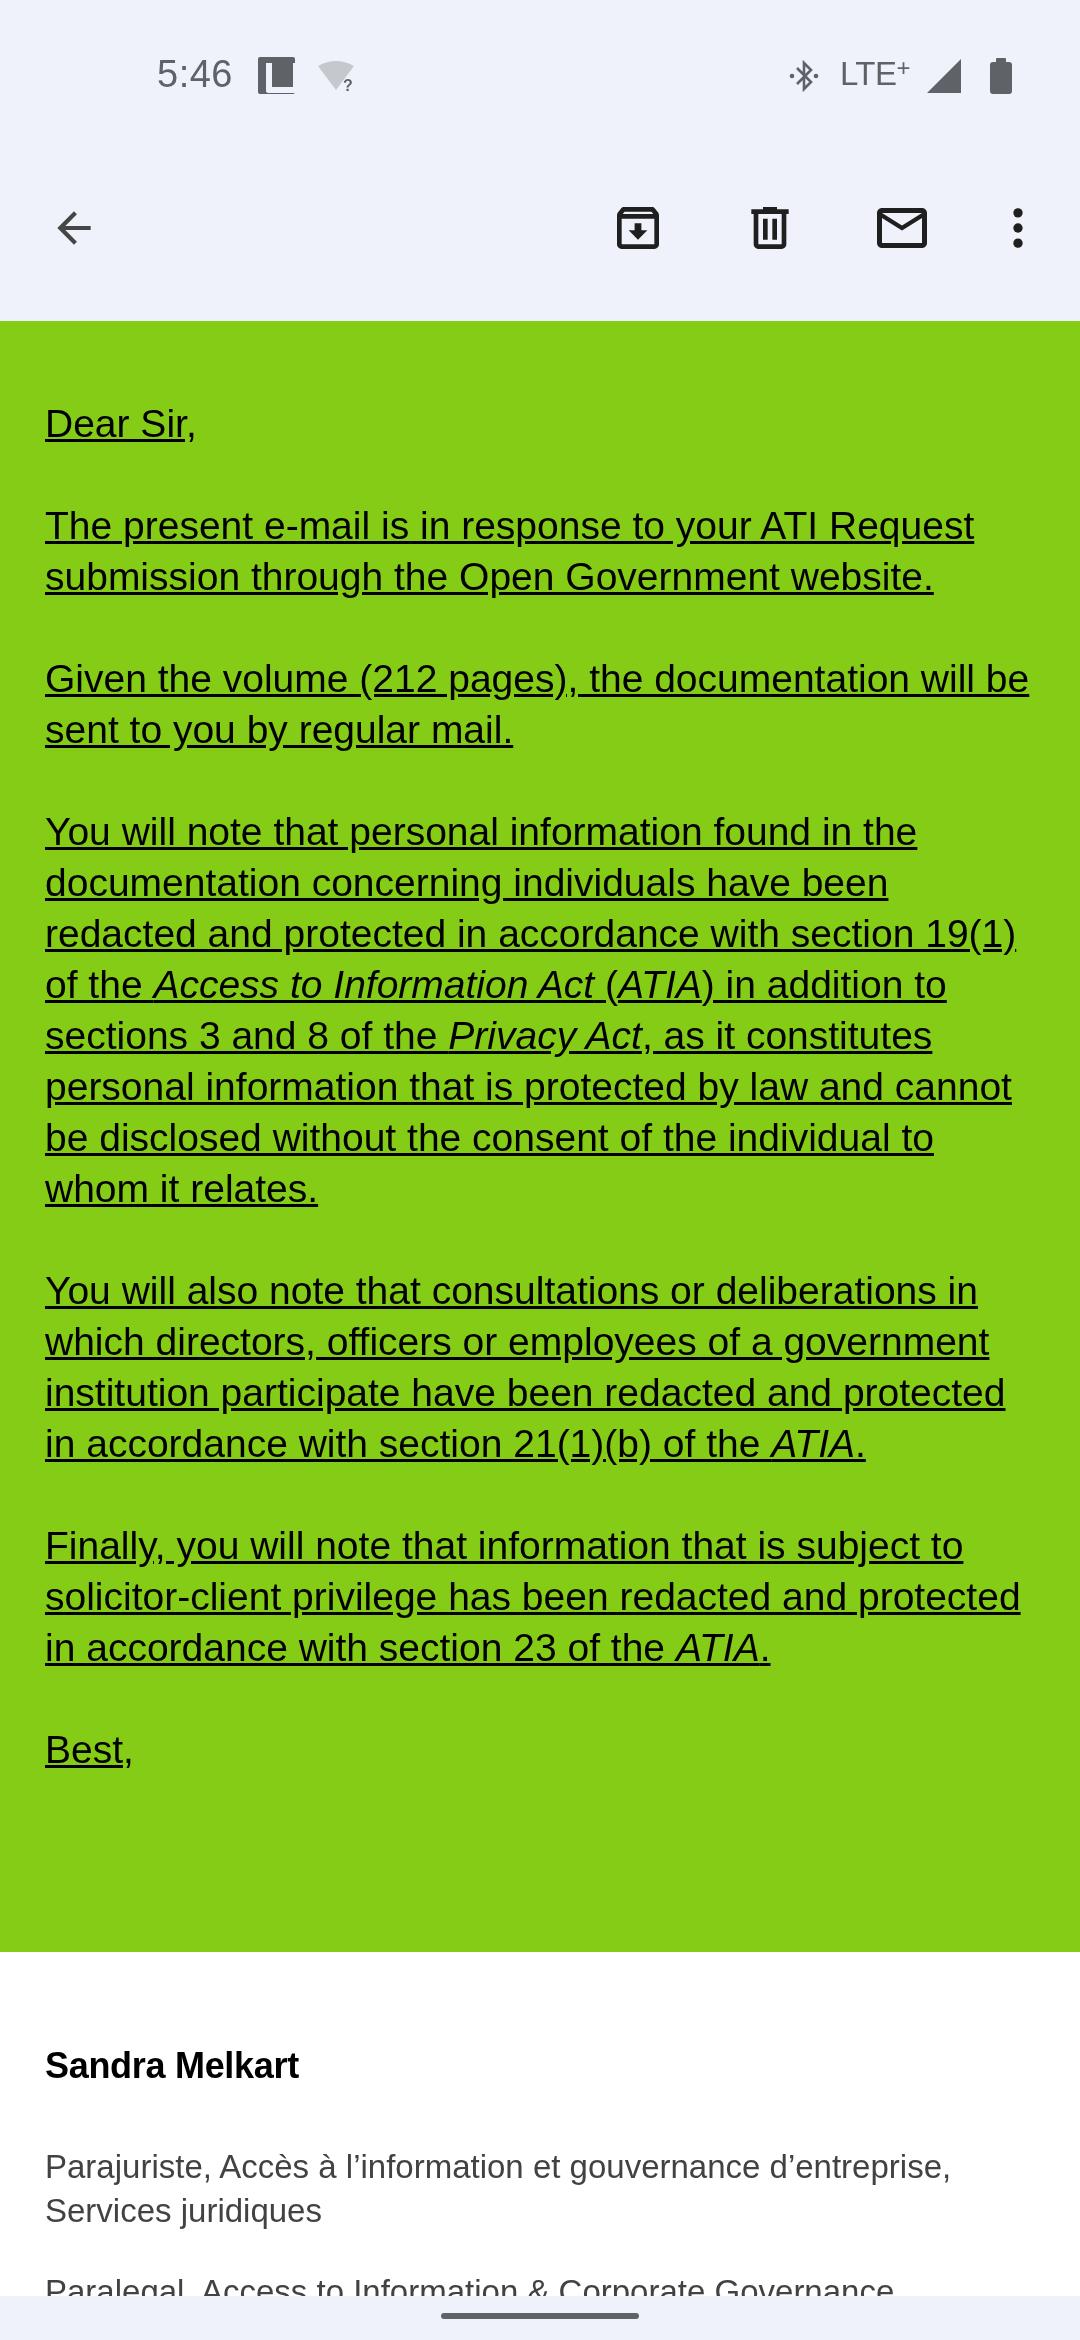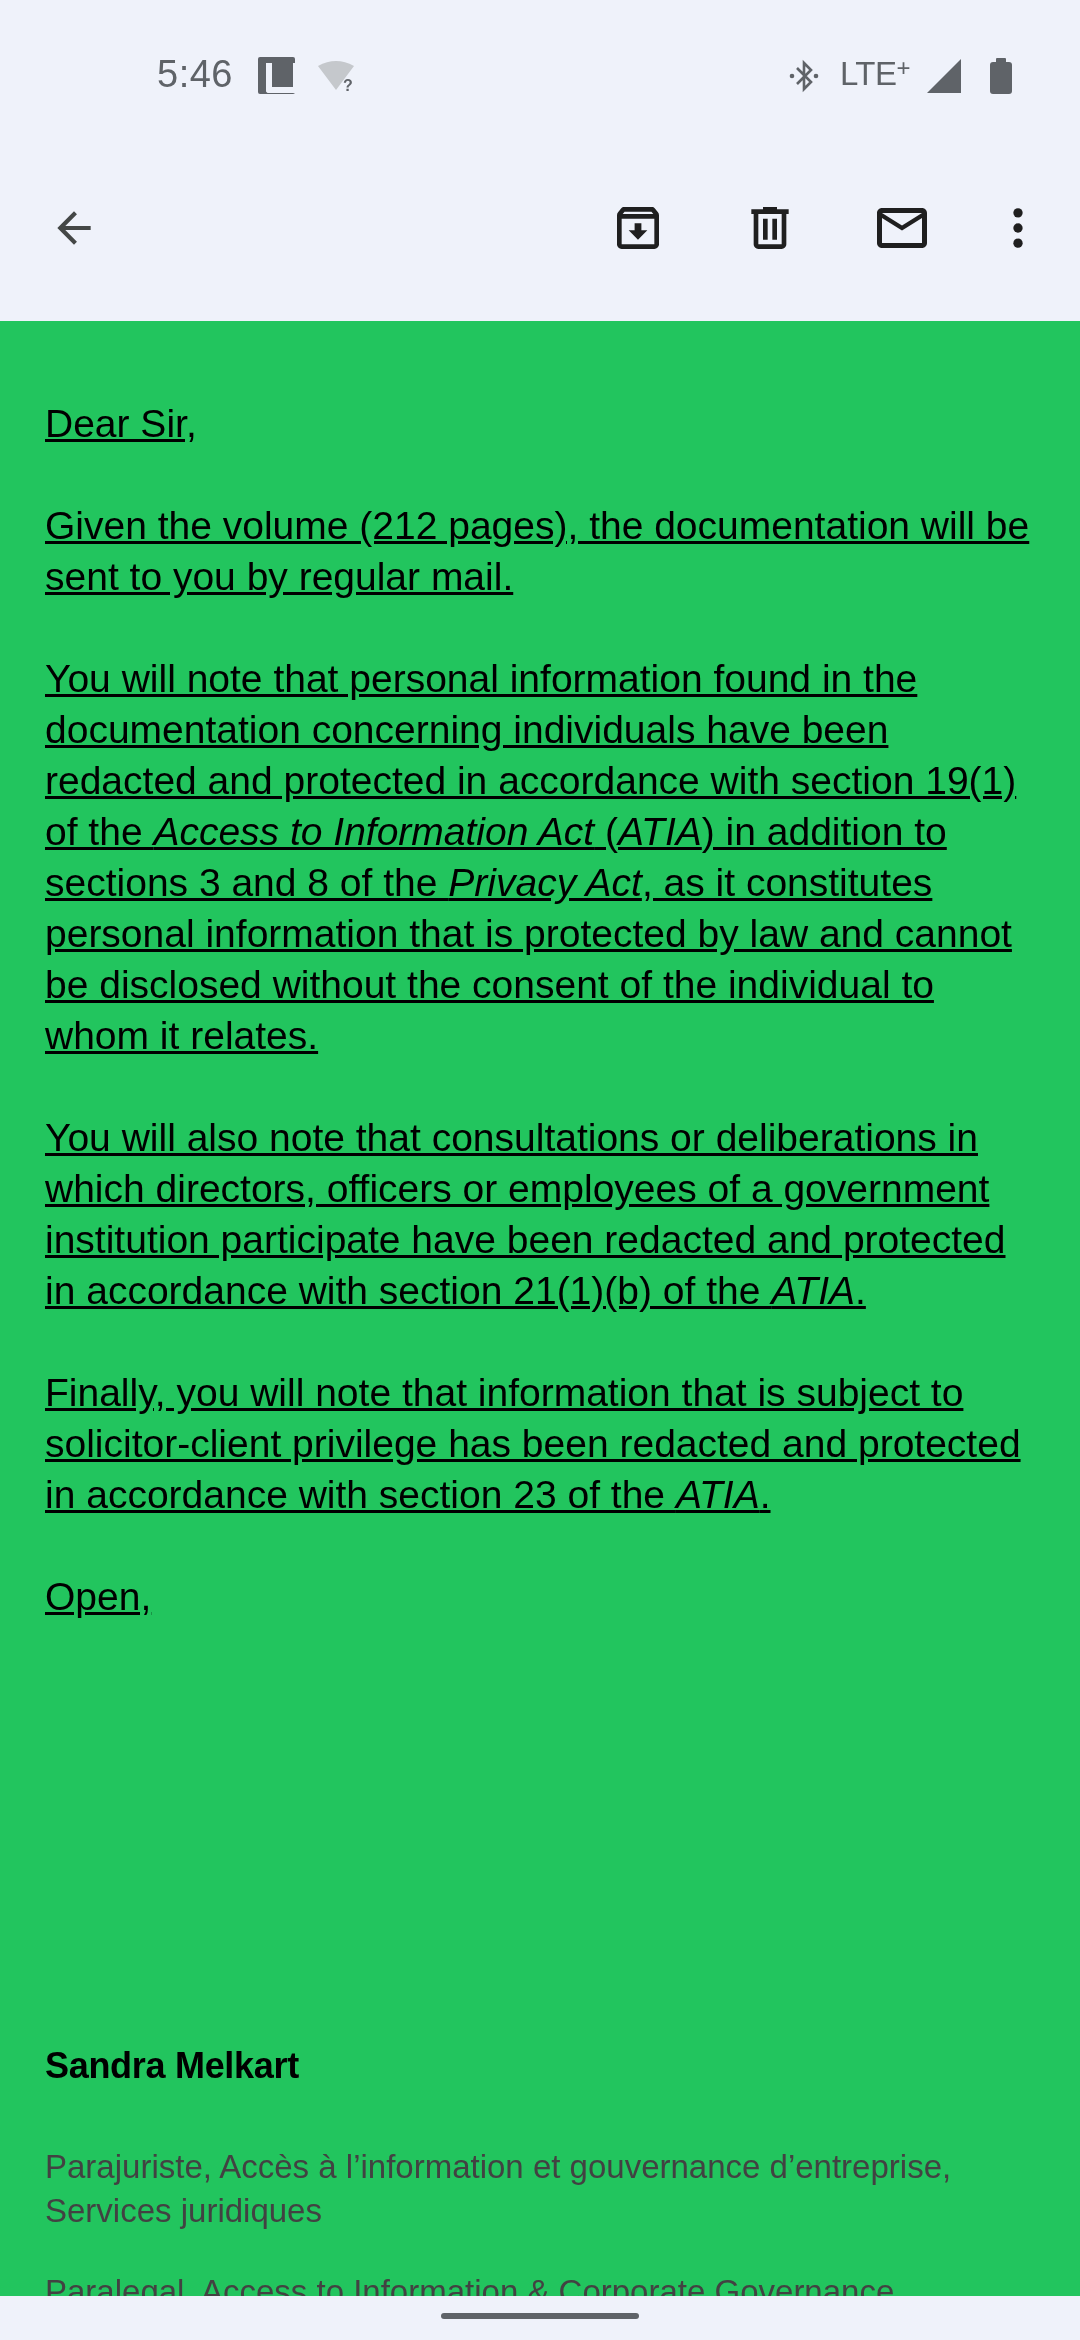--- a/index.html
+++ b/index.html
@@ -1,21 +1,21 @@
 <!DOCTYPE html>
 <html><head>
   <meta charset="utf-8">
   <style>
     * { box-sizing: border-box; margin: 0; padding: 0; }
     html, body {
       width: 1080px; height: 2340px; overflow: hidden;
       background: #ffffff;
       font-family: "Liberation Sans", "DejaVu Sans", sans-serif;
     }
-    .screen { position: relative; width: 1080px; height: 2340px; background: #22c55e; }
+    .screen { position: relative; width: 1080px; height: 1952px; background: #84cc16; }
 
     
     .top-area {
       position: absolute; left: 0; top: 0; width: 1080px; height: 321px;
       background: #eff2fa;
     }
     .status-bar {
       position: absolute; left: 0; top: 0; width: 1080px; height: 150px;
     }
     .status-time {
@@ -136,25 +136,26 @@
           <circle cx="12" cy="5.5" r="2" fill="#1f1f1f"></circle>
           <circle cx="12" cy="12" r="2" fill="#1f1f1f"></circle>
           <circle cx="12" cy="18.5" r="2" fill="#1f1f1f"></circle>
         </svg>
       </div>
     </div>
   </div>
 
   <div class="email-body">
     <p>Dear Sir,</p>
+    <p>The present e-mail is in response to your ATI Request submission through the Open Government website.</p>
     <p>Given the volume (212 pages), the documentation will be sent to you by regular mail.</p>
     <p><span>You will note that personal information found in the documentation concerning individuals have been redacted and protected in accordance with section 19(1) of the </span><em>Access to Information Act</em><span> (</span><em>ATIA</em><span>) in addition to sections 3 and 8 of the </span><em>Privacy Act</em><span>, as it constitutes personal information that is protected by law and cannot be disclosed without the consent of the individual to whom it relates.</span></p>
     <p><span>You will also note that consultations or deliberations in which directors, officers or employees of a government institution participate have been redacted and protected in accordance with section 21(1)(b) of the </span><em>ATIA</em><span>.</span></p>
     <p><span>Finally, you will note that information that is subject to solicitor-client privilege has been redacted and protected in accordance with section 23 of the </span><em>ATIA</em><span>.</span></p>
-    <p>Open,</p>
+    <p>Best,</p>
   </div>
 
   <div class="signature">
     <div class="sig-name">Sandra Melkart</div>
     <div class="sig-line sig-fr">Parajuriste, Accès à l’information et gouvernance d’entreprise, Services juridiques</div>
     <div class="sig-line sig-en">Paralegal, Access to Information &amp; Corporate Governance,</div>
   </div>
 
   <div class="nav-bar">
     <div class="home-handle"></div>

